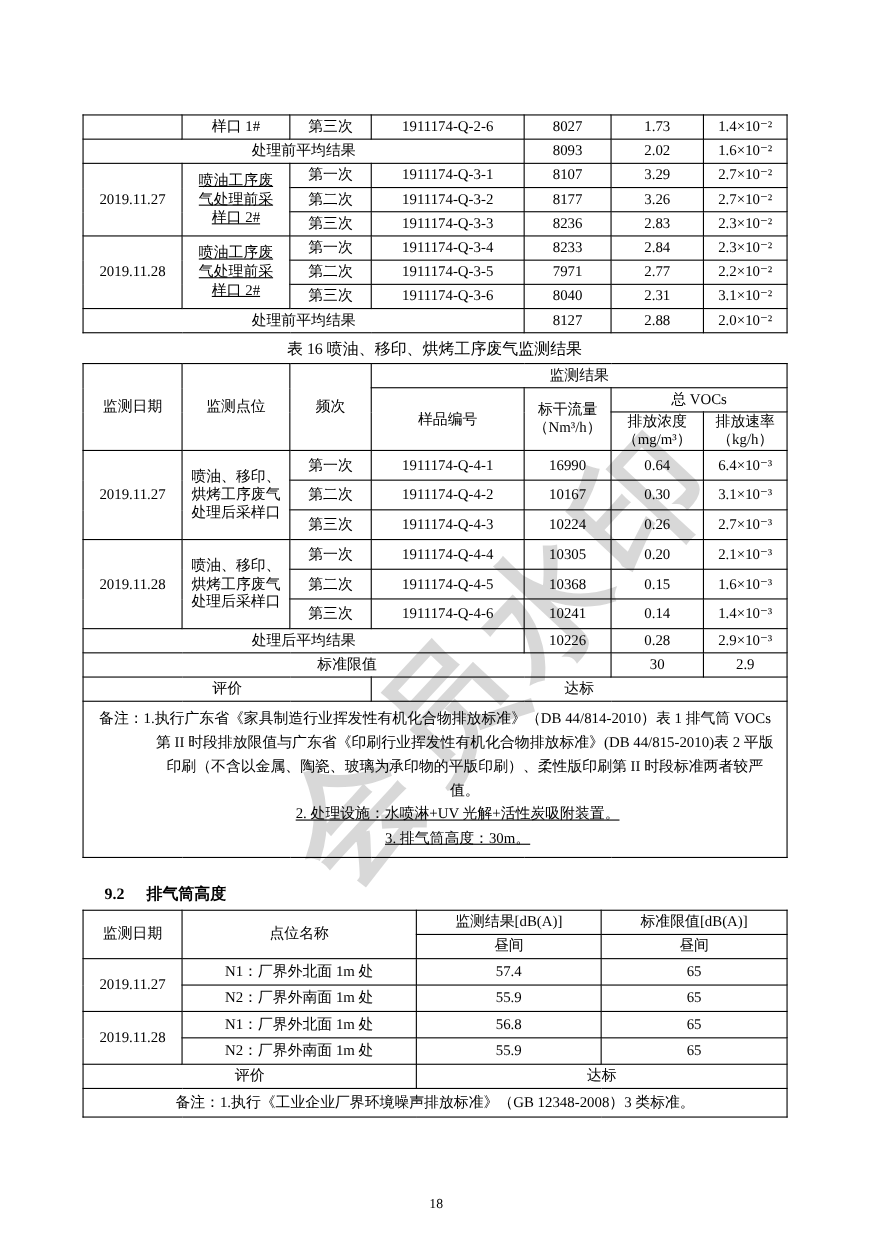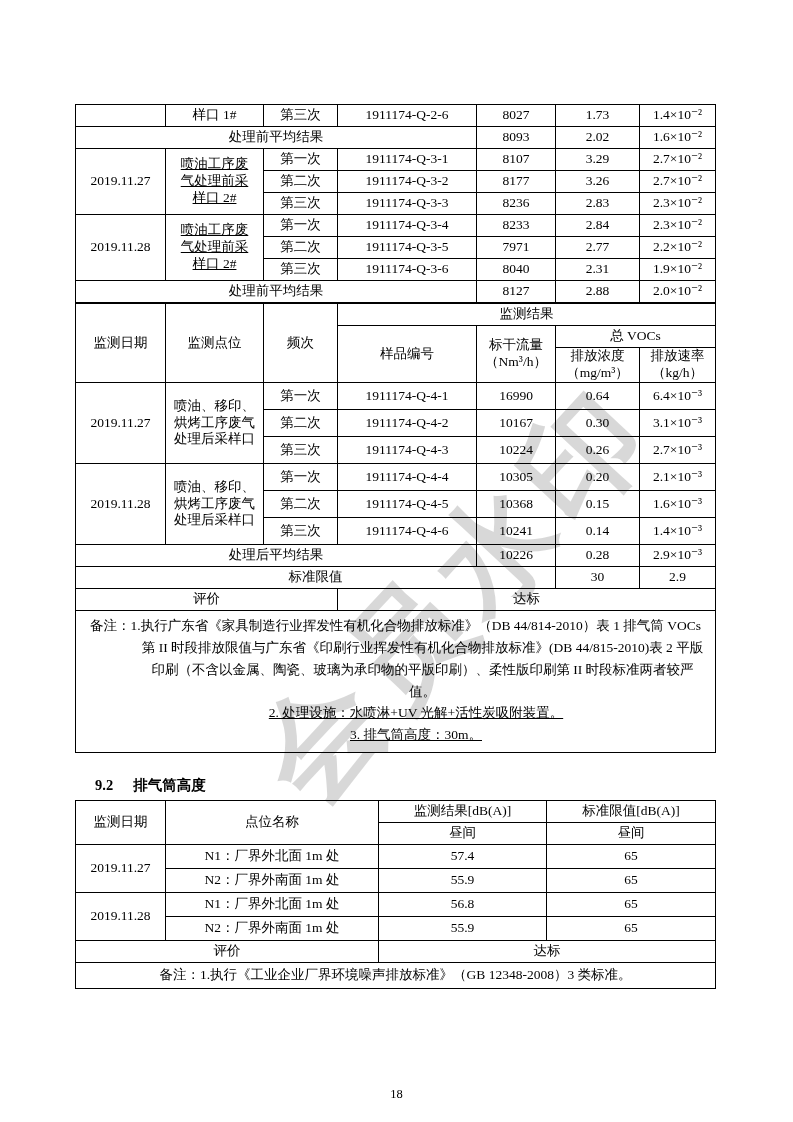--- a/index.html
+++ b/index.html
@@ -110,31 +110,32 @@
         <td>1911174-Q-3-5</td>
         <td>7971</td>
         <td>2.77</td>
         <td>2.2×10⁻²</td>
       </tr>
       <tr>
         <td>第三次</td>
         <td>1911174-Q-3-6</td>
         <td>8040</td>
         <td>2.31</td>
-        <td>1.9×10⁻²</td>
+        <td>3.1×10⁻²</td>
       </tr>
       <tr>
         <td colspan="4">处理前平均结果</td>
         <td>8127</td>
         <td>2.88</td>
         <td>2.0×10⁻²</td>
       </tr>
     </tbody>
       </table>
 
+    <div class="tbl-title">表 16 喷油、移印、烘烤工序废气监测结果</div>
 
     <table class="t16">
       <colgroup>
         <col style="width:90px">
           <col style="width:98px">
           <col style="width:74px">
         <col style="width:139px">
           <col style="width:79px">
           <col style="width:84px">
           <col style="width:76px">

